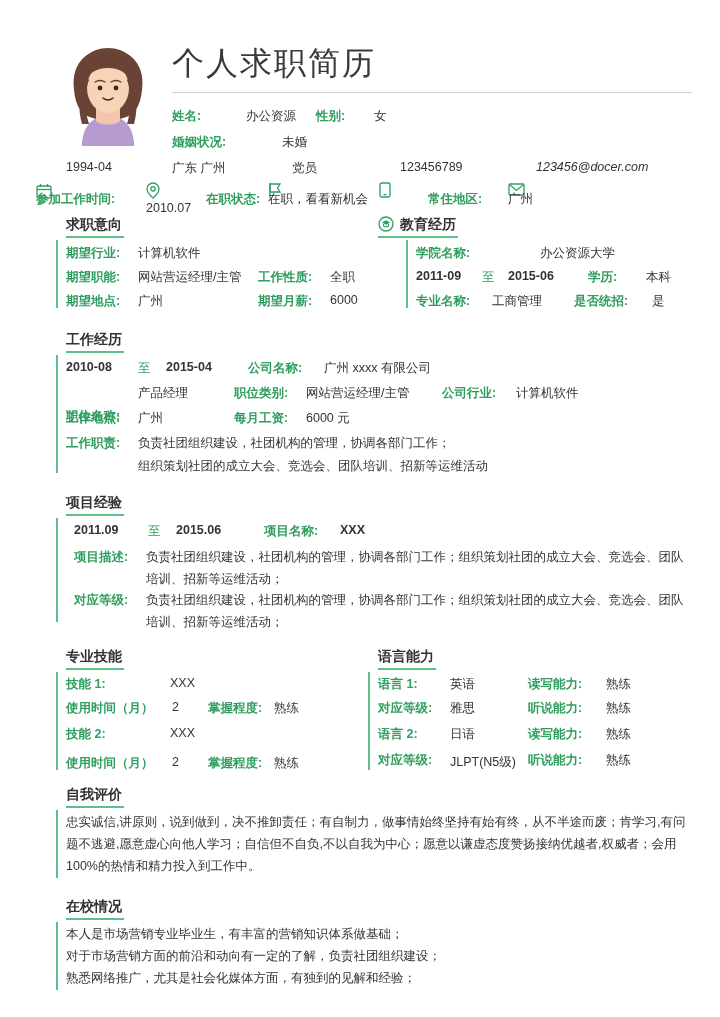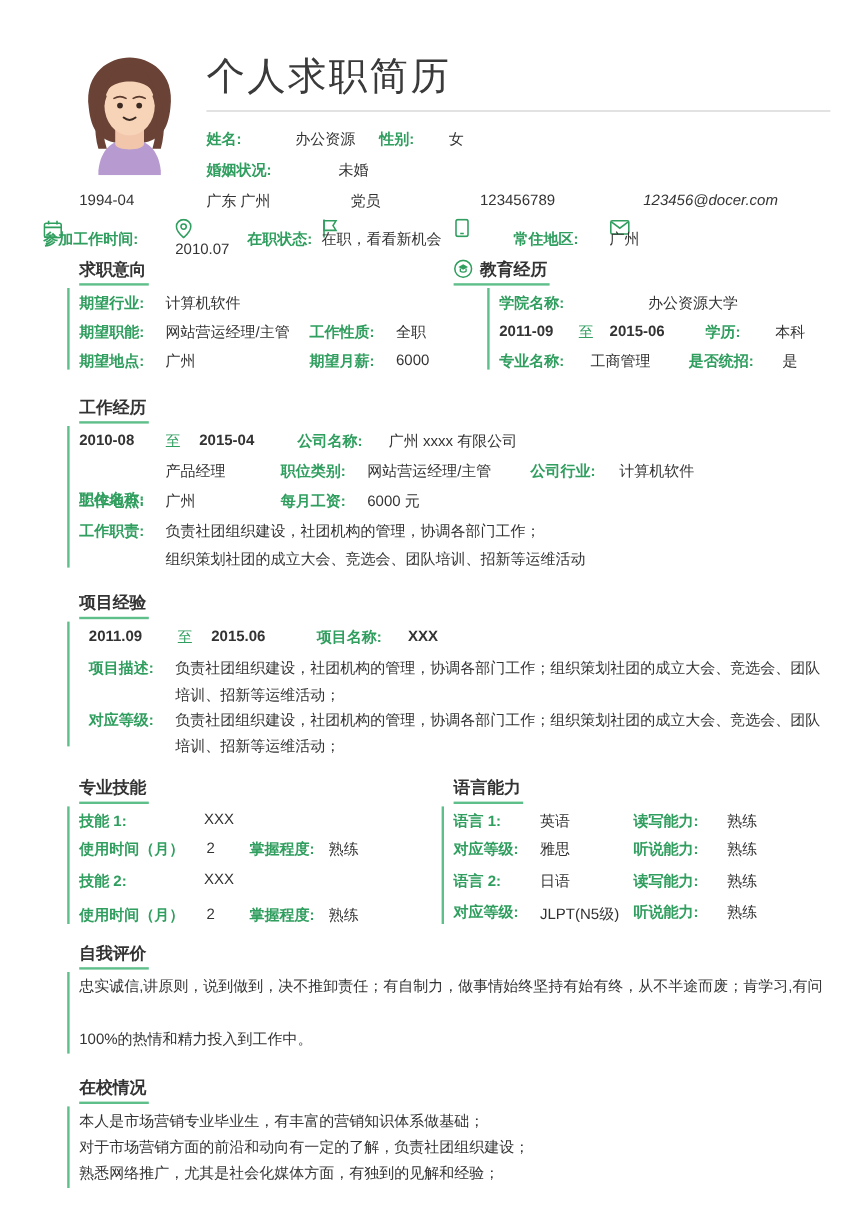--- a/index.html
+++ b/index.html
@@ -266,20 +266,21 @@
 
   <div class="txt lbl bold" style="left:378px;top:752px;">对应等级:</div>
   <div class="txt-wrap val" style="left:450px;top:752px;width:66px;white-space:normal;">JLPT(N5级)</div>
   <div class="txt lbl bold" style="left:528px;top:752px;">听说能力:</div>
   <div class="txt val" style="left:606px;top:752px;">熟练</div>
 
   <div class="sec-title" style="left:66px;top:786px;">自我评价</div>
   <div class="sec-underline" style="left:66px;top:806px;width:58px;"></div>
   <div class="vrule" style="left:56px;top:810px;height:68px;"></div>
   <div class="txt val" style="left:66px;top:814px;">忠实诚信,讲原则，说到做到，决不推卸责任；有自制力，做事情始终坚持有始有终，从不半途而废；肯学习,有问</div>
+  <div class="txt val" style="left:66px;top:836px;">题不逃避,愿意虚心向他人学习；自信但不自负,不以自我为中心；愿意以谦虚态度赞扬接纳优越者,权威者；会用</div>
   <div class="txt val" style="left:66px;top:858px;">100%的热情和精力投入到工作中。</div>
 
   <div class="sec-title" style="left:66px;top:898px;">在校情况</div>
   <div class="sec-underline" style="left:66px;top:918px;width:58px;"></div>
   <div class="vrule" style="left:56px;top:922px;height:68px;"></div>
   <div class="txt val" style="left:66px;top:926px;">本人是市场营销专业毕业生，有丰富的营销知识体系做基础；</div>
   <div class="txt val" style="left:66px;top:948px;">对于市场营销方面的前沿和动向有一定的了解，负责社团组织建设；</div>
   <div class="txt val" style="left:66px;top:970px;">熟悉网络推广，尤其是社会化媒体方面，有独到的见解和经验；</div>
 
 </div>

